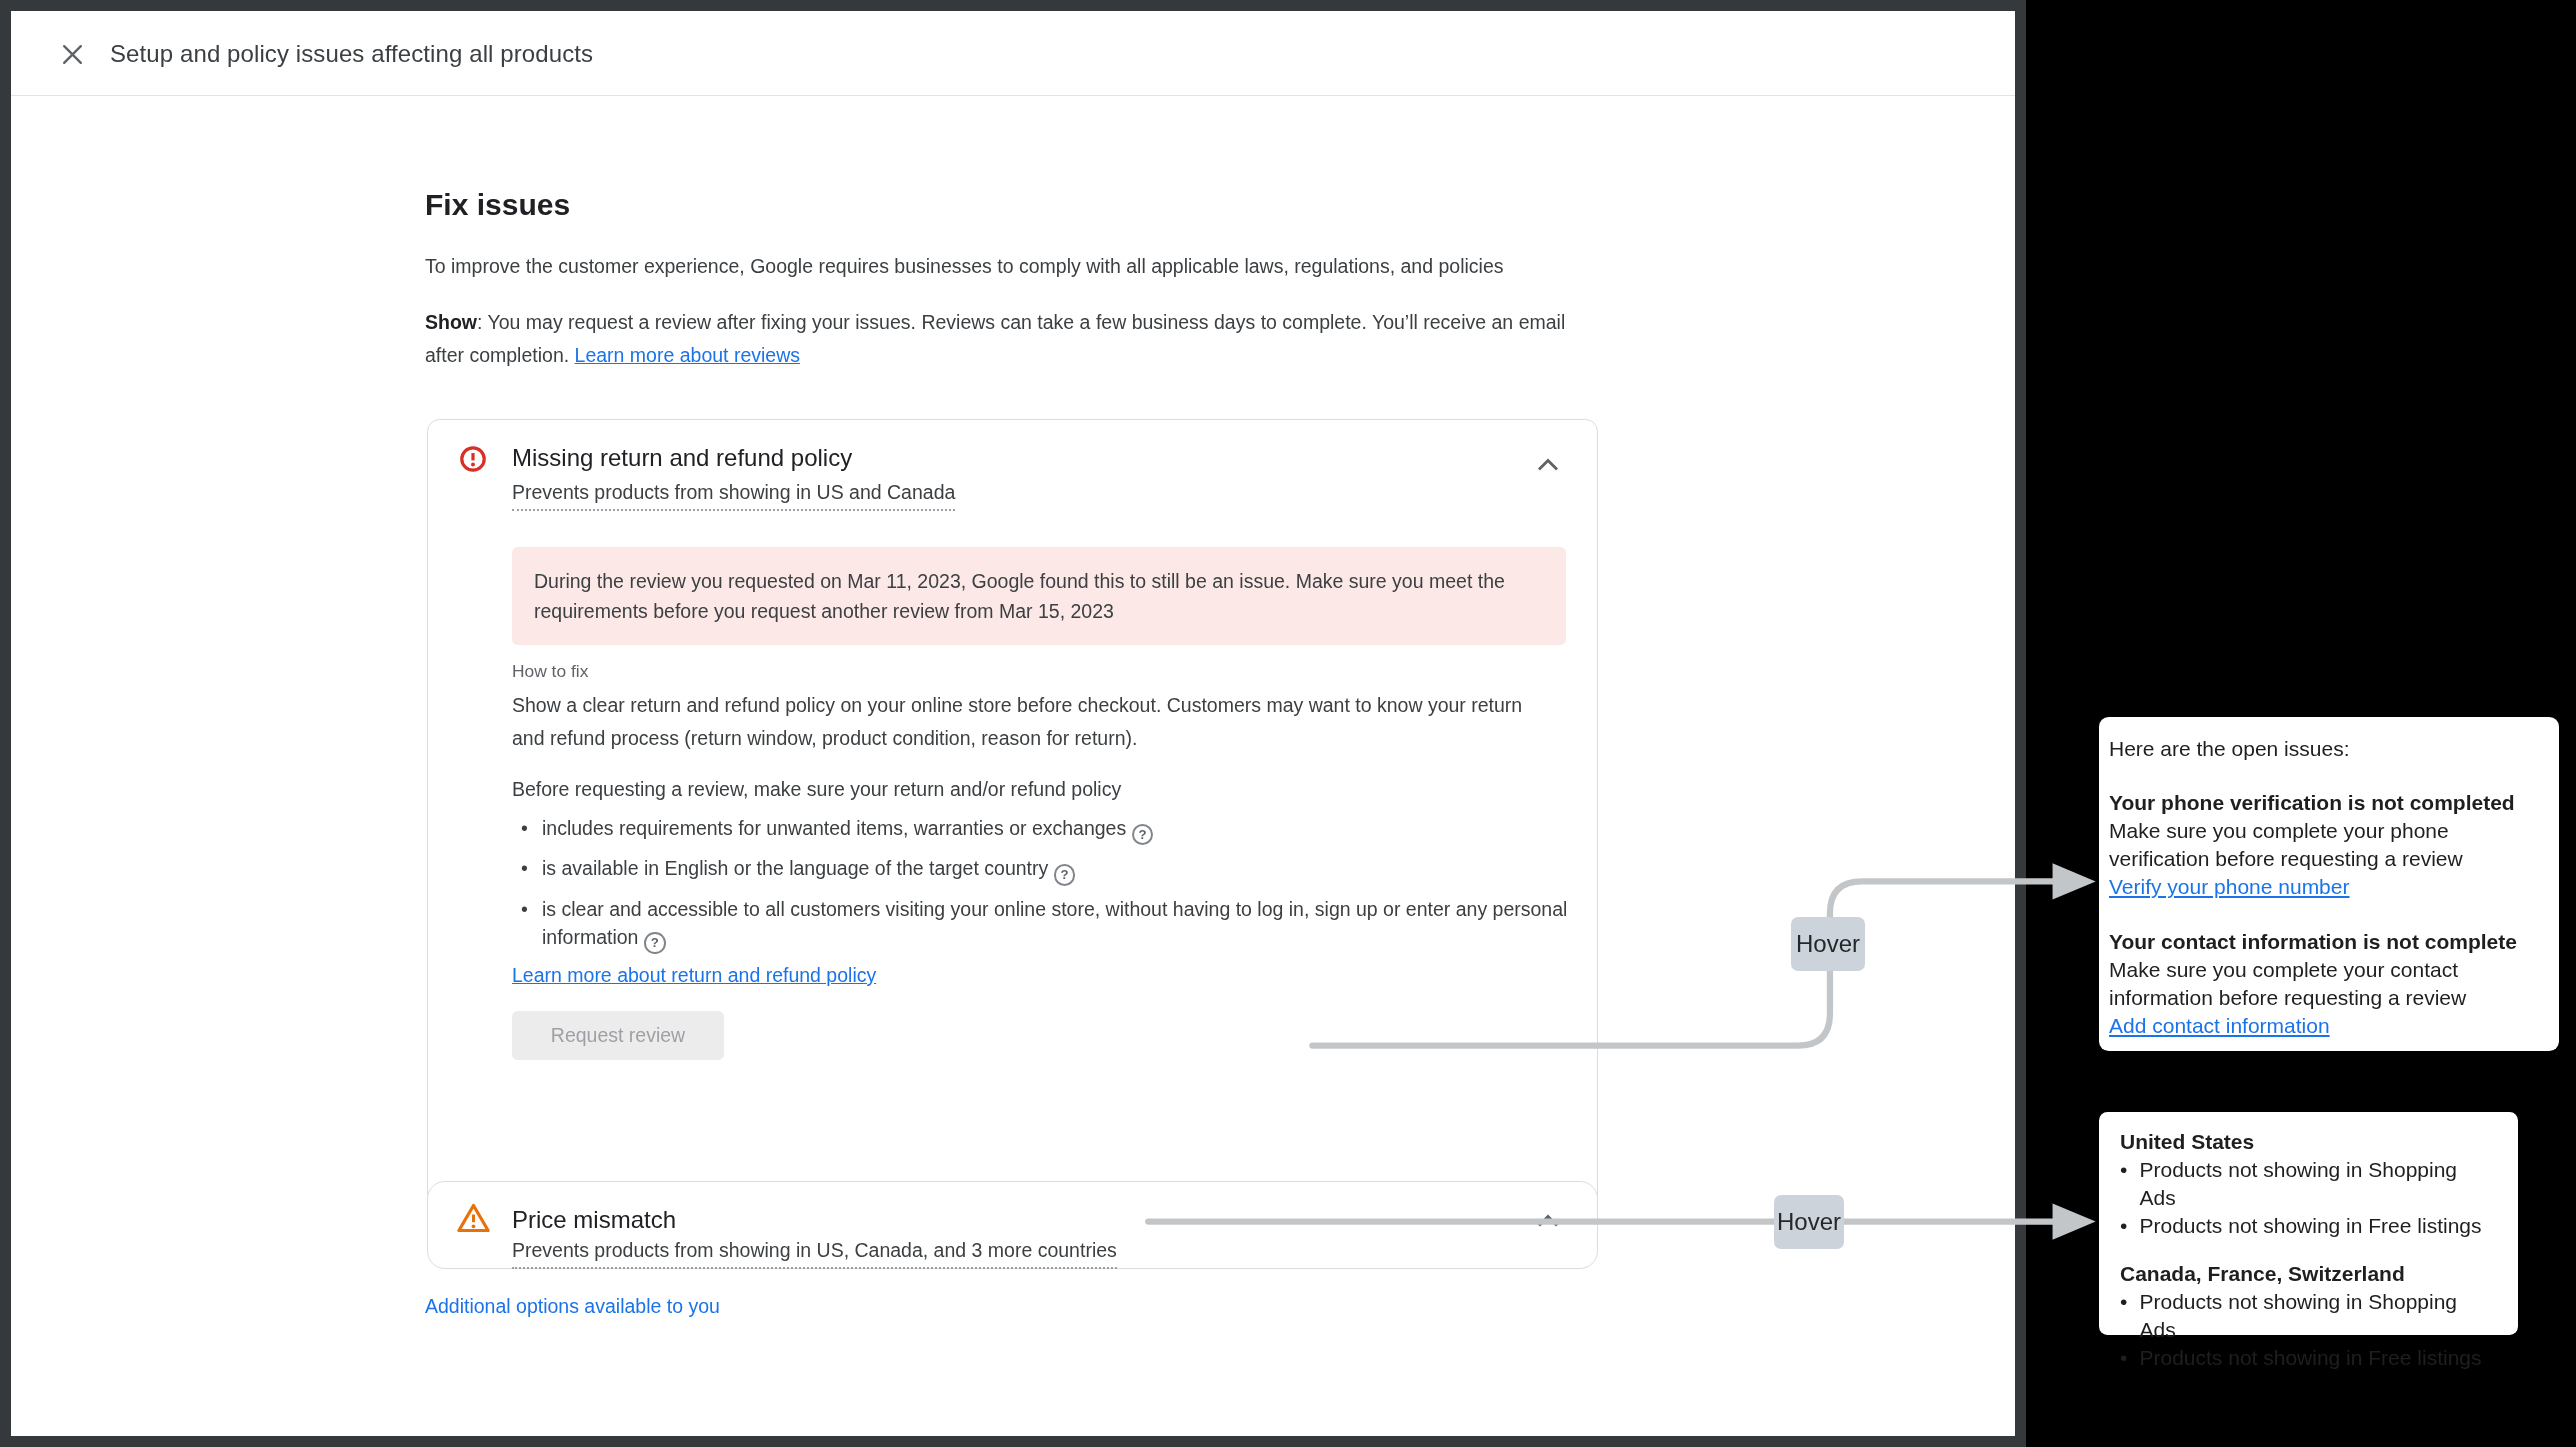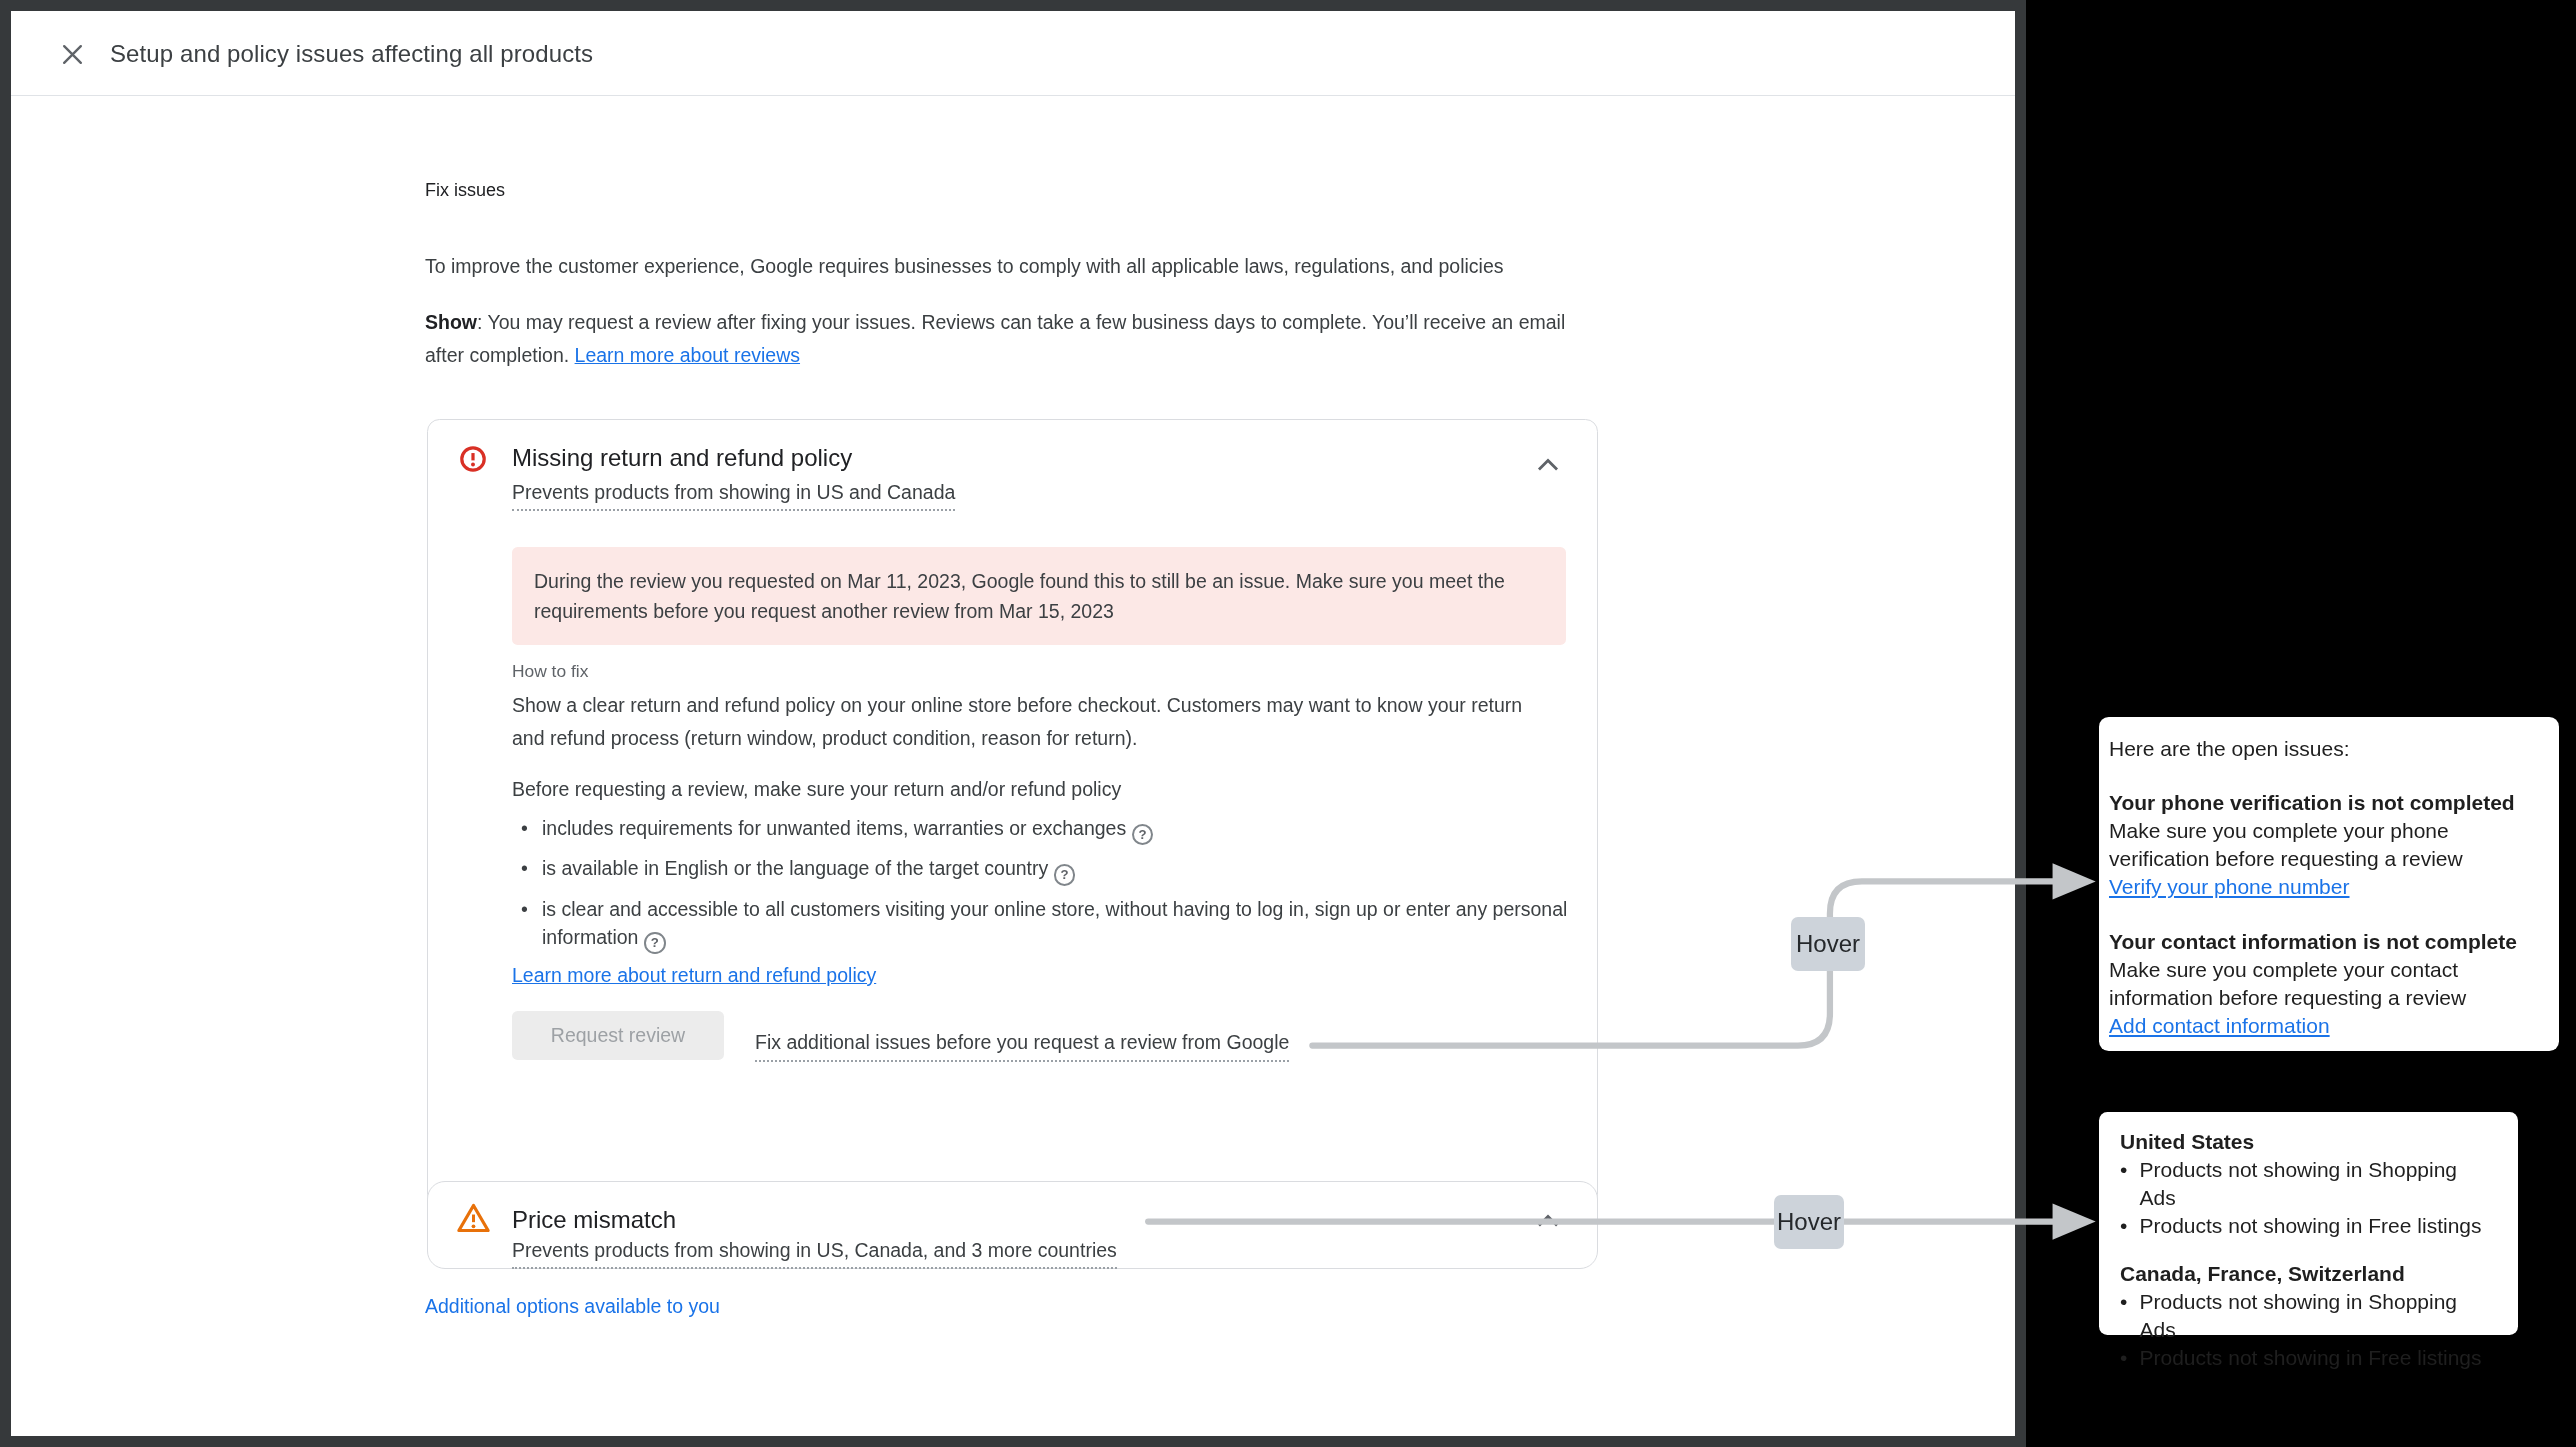--- a/index.html
+++ b/index.html
@@ -30,21 +30,21 @@
     position:absolute; left:43px; top:25px; width:36px; height:36px;
     background:none; border:none; cursor:pointer;
     display:flex; align-items:center; justify-content:center;
   }
   .dlg-title {
     position:absolute; left:99px; top:0; height:85px;
     display:flex; align-items:center;
     font-size:24px; font-weight:400; color:#3c4043; letter-spacing:0.1px;
   }
   
-  .fix-heading { position:absolute; left:414px; top:169px; font-size:18px; font-weight:400; color:#202124; }
+  .fix-heading { position:absolute; left:414px; top:177px; font-size:30px; font-weight:700; color:#202124; }
   .intro-desc  { position:absolute; left:414px; top:239px; width:1183px; font-size:19.5px; line-height:32px; color:#3c4043; }
   .intro-note  { position:absolute; left:414px; top:295px; width:1183px; font-size:19.5px; line-height:33px; color:#3c4043; }
   .intro-note b { color:#202124; }
   a.lnk { color:#1a73e8; text-decoration:underline; cursor:pointer; }
   a.lnk-plain { color:#1a73e8; text-decoration:none; cursor:pointer; }
   
   .card {
     position:absolute; left:416px; width:1171px;
     border:1.4px solid #dadce0; border-radius:12.5px; background:#fff;
   }
@@ -173,21 +173,20 @@
         <span class="bullet">•</span>
         <span class="check-text"><span>is clear and accessible to all customers visiting your online store, without having to log in, sign up or enter any personal information</span><span class="help">
               <span>?</span>
             </span></span>
       </div>
     </div>
 
     <a class="lnk learn-link">Learn more about return and refund policy</a>
 
     <button class="review-btn" disabled="">Request review</button>
-    <span class="fix-additional">Fix additional issues before you request a review from Google</span>
   </section>
 
   <section class="card card2">
     <span class="sev-icon2">
       <svg width="35" height="32" viewBox="0 0 50 46">
         <path d="M25 5 L46 41 L4 41 Z" fill="none" stroke="#e8710a" stroke-width="4.6" stroke-linejoin="round"></path>
         <line x1="25" y1="18" x2="25" y2="29" stroke="#e8710a" stroke-width="4.4"></line>
         <circle cx="25" cy="35" r="2.7" fill="#e8710a"></circle>
       </svg>
     </span>

